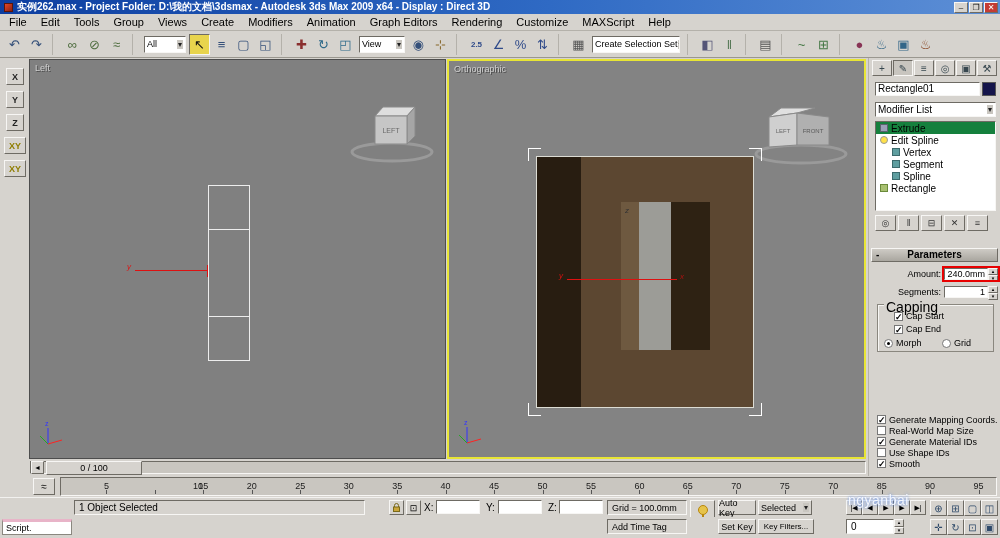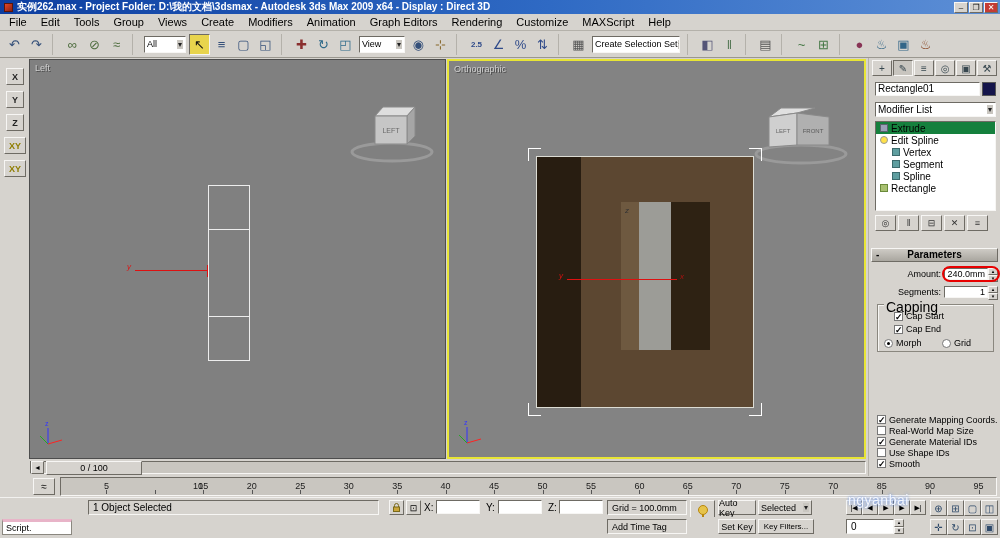--- a/index.html
+++ b/index.html
@@ -100,21 +100,21 @@
           border:1px solid;border-color:#f7f6f4 #6e6b64 #6e6b64 #f7f6f4;background:#d6d3ce;color:#333;}
   .roll-head{position:absolute;left:2px;top:190px;right:2px;height:14px;text-align:center;font-size:10px;font-weight:bold;
              background:linear-gradient(#cecbc5,#a9a69f);border:1px solid;border-color:#f7f6f4 #6e6b64 #6e6b64 #f7f6f4;}
   .roll-minus{position:absolute;left:4px;top:0;font-weight:bold;}
   .param-row{position:absolute;left:0;right:2px;height:14px;display:flex;align-items:center;justify-content:flex-end;font-size:9px;}
   .p-label{margin-right:3px;}
   .p-field{width:44px;height:12px;font-size:9px;text-align:right;padding:0 2px;line-height:10px;}
   .spinner{width:10px;height:12px;display:flex;flex-direction:column;}
   .spin{flex:1;font-size:5px;line-height:5px;text-align:center;border:1px solid;
         border-color:#f7f6f4 #6e6b64 #6e6b64 #f7f6f4;background:#d6d3ce;}
-  .red-box{display:flex;outline:2px solid #e80000;border-radius:6px;}
+  .red-box{display:flex;outline:2px solid #e80000;}
   .group{position:absolute;left:8px;right:6px;border:1px solid #8a877f;box-shadow:1px 1px 0 #f7f6f4 inset;}
   .group-title{position:absolute;left:6px;top:-6px;background:#d6d3ce;padding:0 2px;font-size:14px;}
   .cb{width:9px;height:9px;background:#fff;border:1px solid #777;font-size:9px;line-height:8px;text-align:center;
       font-weight:bold;flex:0 0 auto;}
   .rb{width:9px;height:9px;background:#fff;border:1px solid #777;border-radius:50%;position:relative;flex:0 0 auto;}
   .rb.on::after{content:"";position:absolute;left:2px;top:2px;width:3px;height:3px;background:#000;border-radius:50%;}
   .cb-row,.rb-row{position:absolute;display:flex;align-items:center;gap:3px;font-size:9px;white-space:nowrap;}
   #paramchecks{position:absolute;left:8px;top:356px;right:0;}
   #paramchecks .cb-row{position:static;height:11px;}
 
@@ -475,21 +475,21 @@
         <span class="tick-label" style="left: 820.65px;">85</span>
         <span class="tick-mark" style="left: 820.65px;"></span>
         <span class="tick-label" style="left: 869.1px;">90</span>
         <span class="tick-mark" style="left: 869.1px;"></span>
         <span class="tick-label" style="left: 917.55px;">95</span>
         <span class="tick-mark" style="left: 917.55px;"></span>
       </div>
   </div>
 
   <div class="abs status1">
-    <div class="stat-box sunken" style="left:88px;top:2px;width:291px;height:15px">1 Object Selected</div>
+    <div class="stat-box sunken" style="left:74px;top:2px;width:291px;height:15px">1 Object Selected</div>
     <div class="small-btn raised" style="left:389px;top:2px;width:15px;height:15px">
       <svg width="11" height="11">
         <path d="M3.5 5 V3.5 a2 2 0 0 1 4 0 V5" fill="none" stroke="#7a6a1a"></path>
         <rect x="2.5" y="5" width="6" height="4.5" fill="#caa53a" stroke="#7a6a1a"></rect>
       </svg>
     </div>
     <div class="small-btn raised" style="left:406px;top:2px;width:15px;height:15px">⊡</div>
     <span class="abs" style="left:424px;top:4px">X:</span>
     <div class="stat-box field" style="left:436px;top:2px;width:44px;height:14px"></div>
     <span class="abs" style="left:486px;top:4px">Y:</span>

